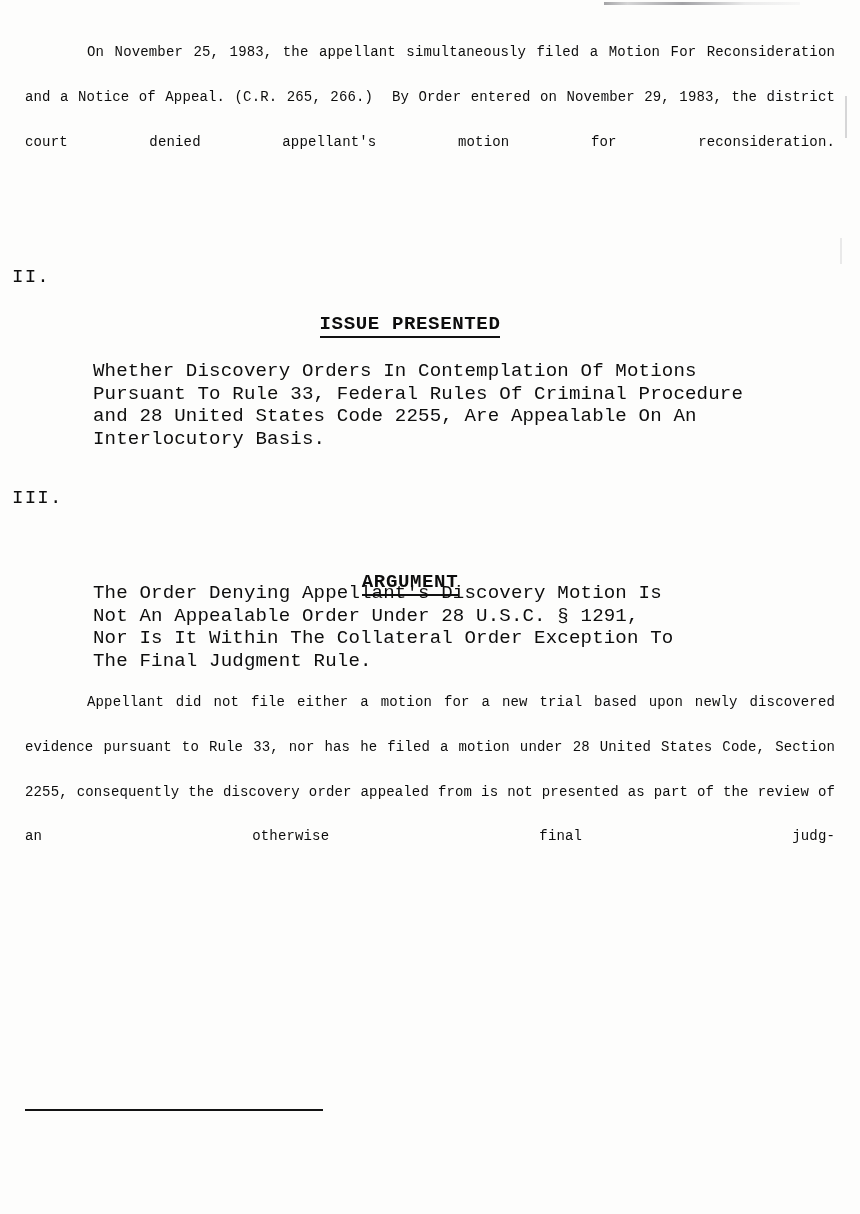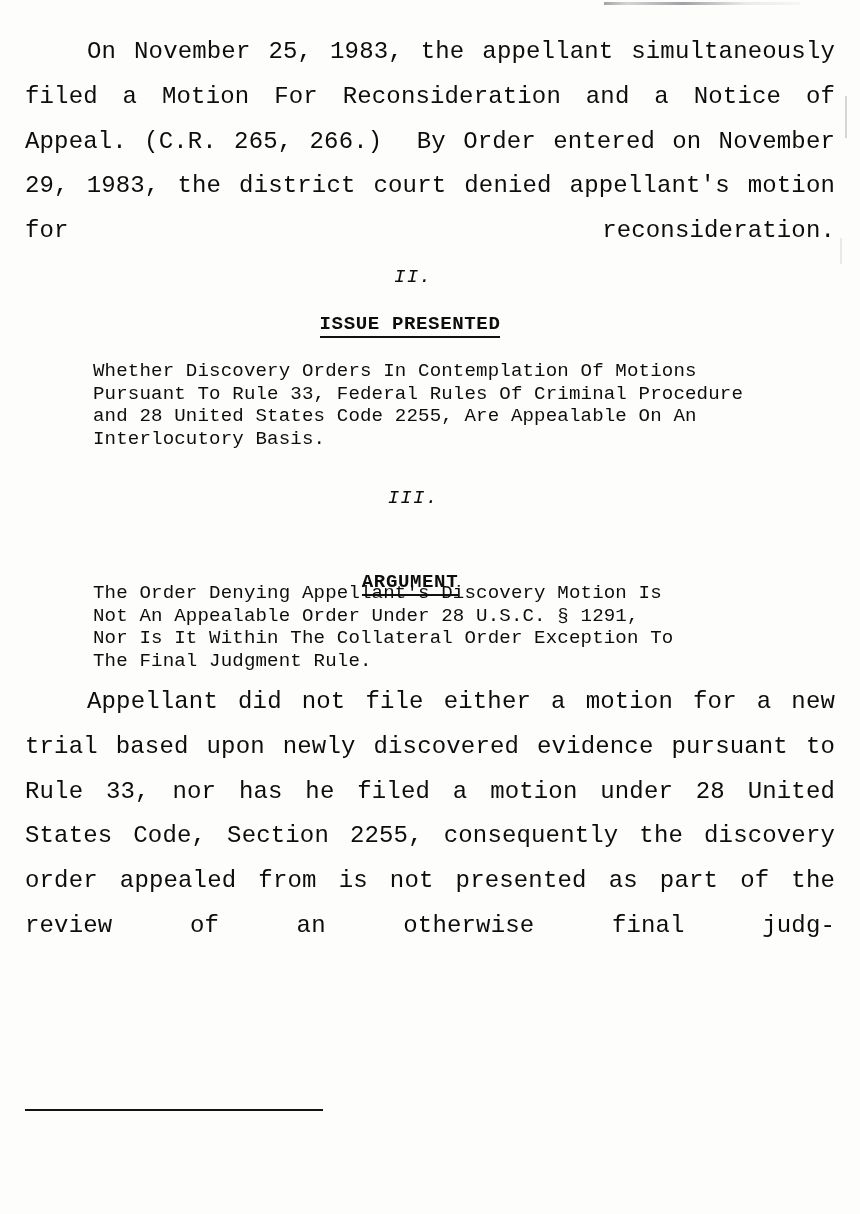--- a/index.html
+++ b/index.html
@@ -50,40 +50,39 @@
     width: 2px;
     height: 26px;
     background: rgba(165,165,170,0.22);
   }
 
   
   .body-block {
     position: absolute;
     left: 25px;
     width: 810px;
-    font-size: 24px;
+    font-size: 14px;
     line-height: 44.8px;
     letter-spacing: 0.15px;
     text-align: justify;
     text-align-last: left;
     white-space: pre-wrap;
   }
   .body-block.just-all { text-align-last: justify; }
 
   .para-indent { display: inline-block; width: 62px; }
 
   
   .roman {
     position: absolute;
-    left: 3px;
+    left: 12px;
     width: 820px;
-    text-align: center;
+    text-align: left;
     font-size: 19.1px;
     letter-spacing: 1.2px;
-    font-style: italic;
   }
 
   
   .section-title {
     position: absolute;
     left: 0;
     width: 820px;
     text-align: center;
     font-size: 19.1px;
     letter-spacing: 0.6px;

